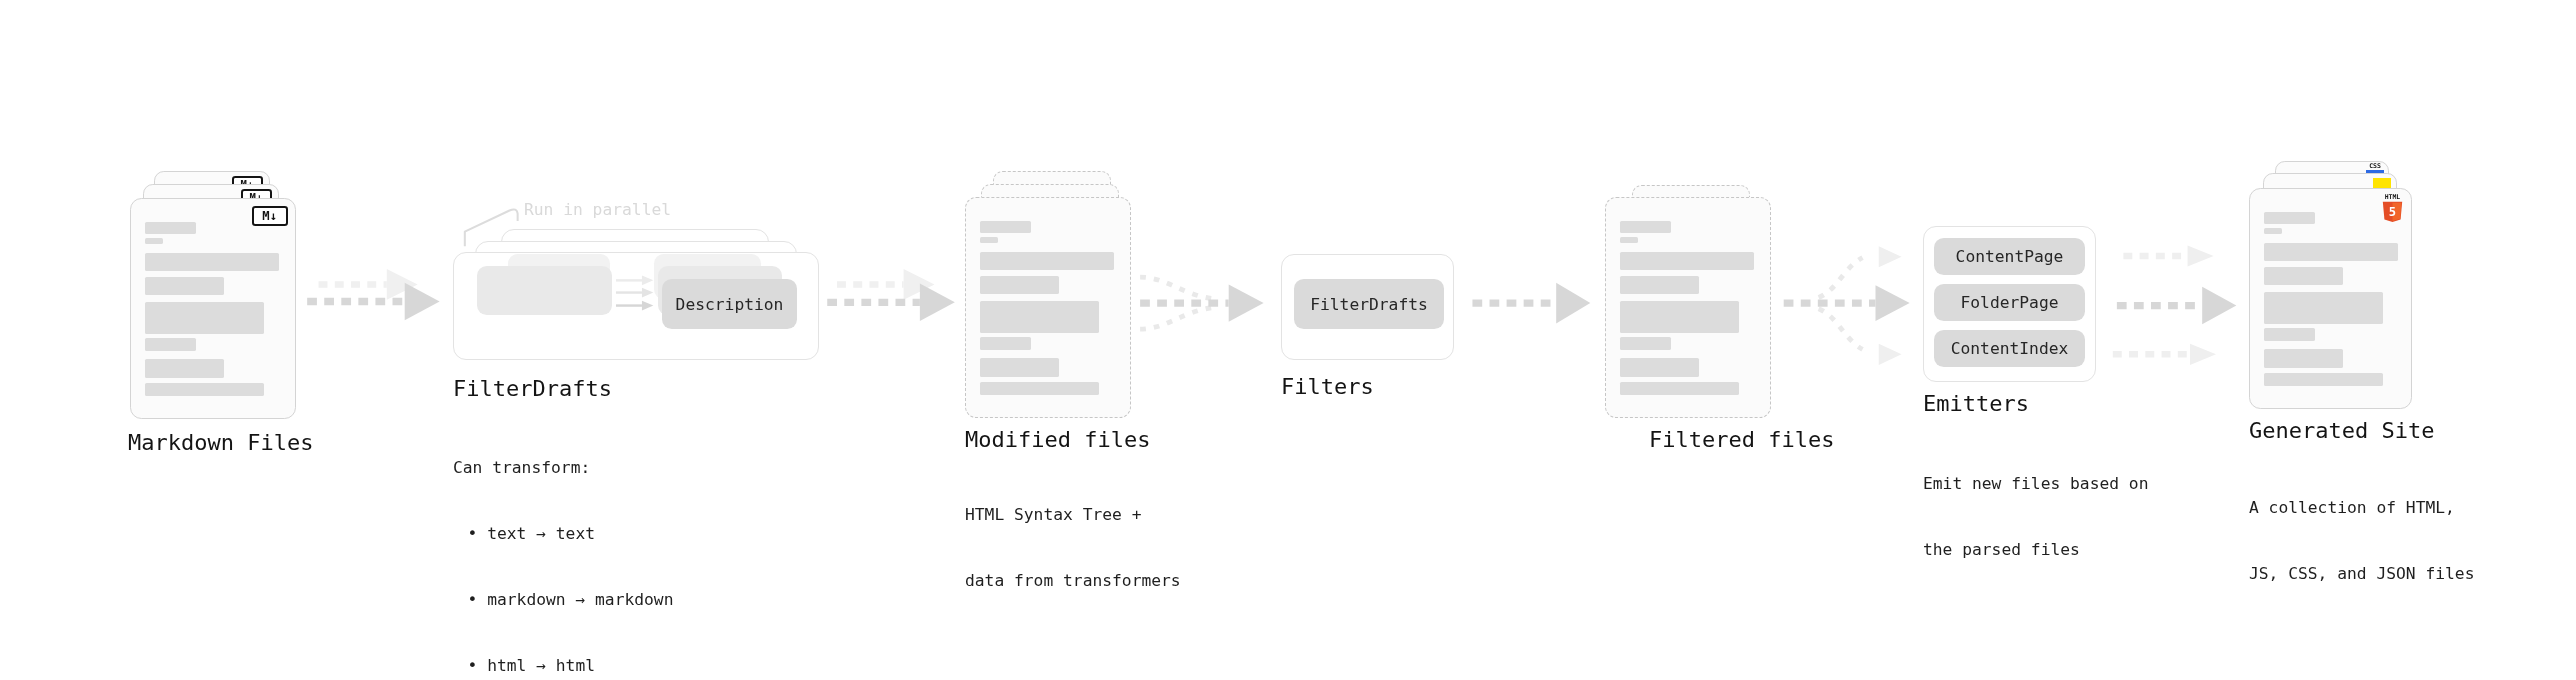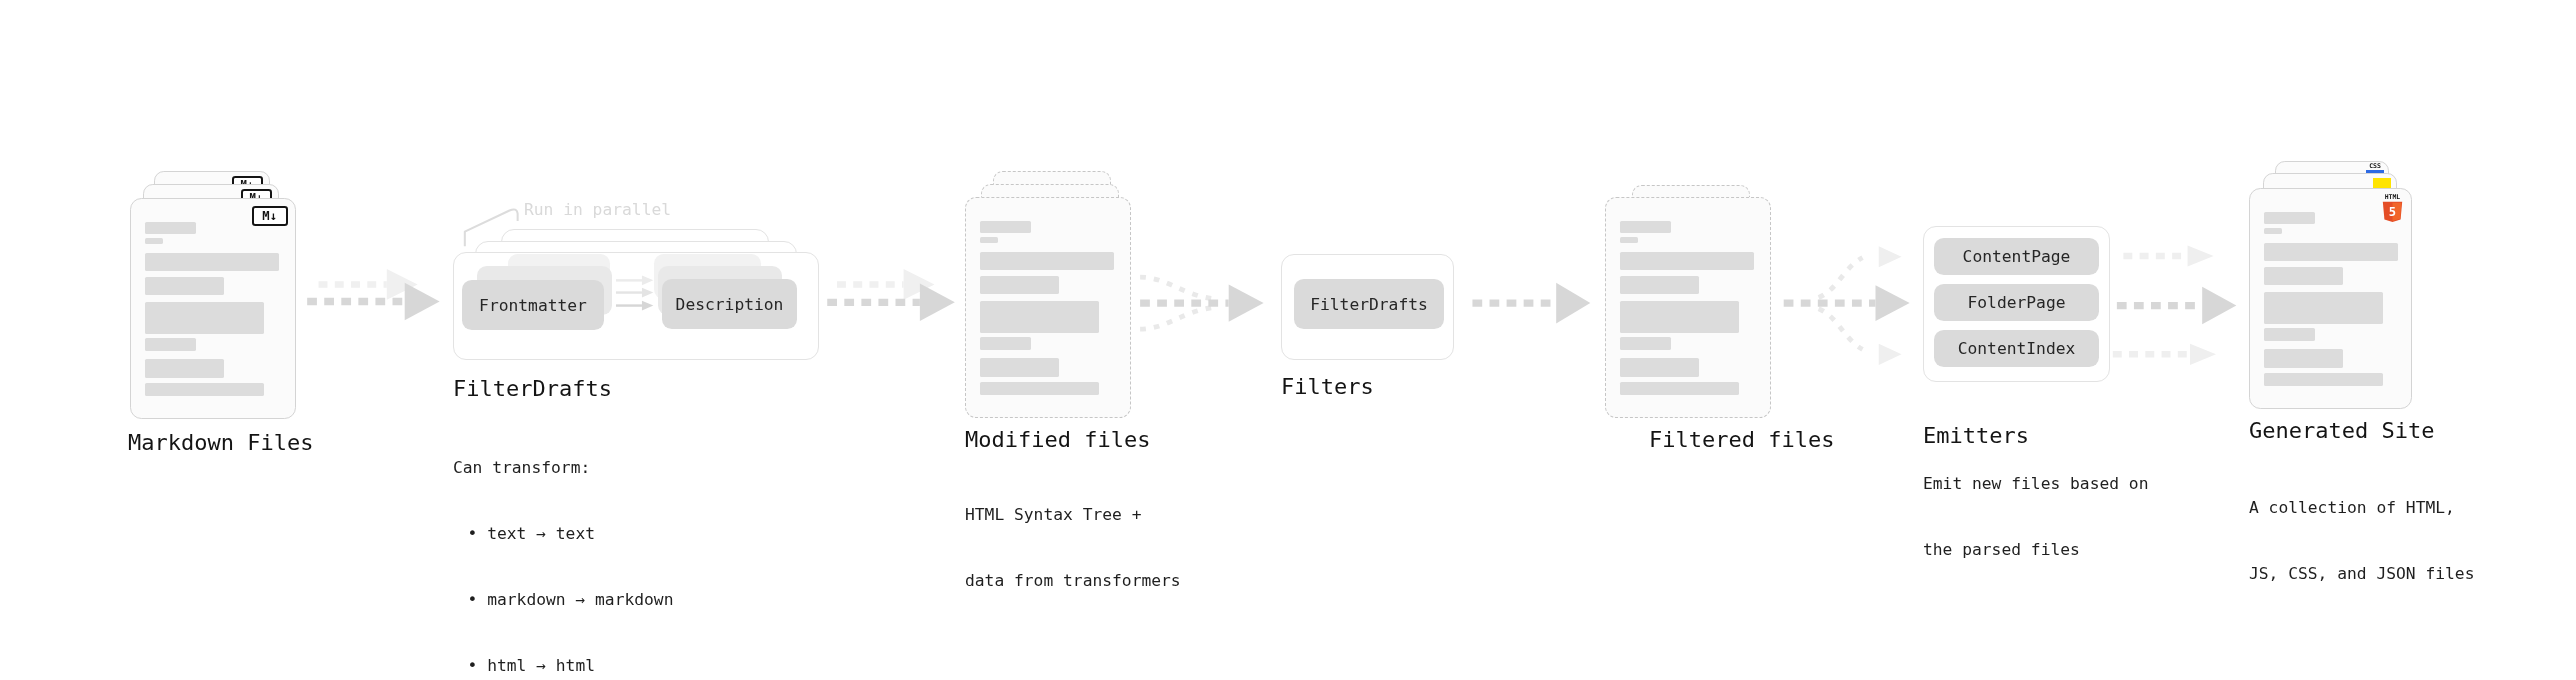--- a/index.html
+++ b/index.html
@@ -129,21 +129,20 @@
 
   <div class="container-box" style="left:501px;top:229px;width:268px;height:104px;"></div>
   <div class="container-box" style="left:475px;top:241px;width:322px;height:106px;"></div>
   <div class="container-box" style="left:453px;top:252px;width:366px;height:108px;"></div>
 
   <div class="gbox ghost2" style="left:508px;top:254px;width:102px;height:45px;"></div>
   <div class="gbox ghost1" style="left:477px;top:266px;width:135px;height:49px;"></div>
   <div class="gbox ghost2" style="left:654px;top:254px;width:107px;height:45px;"></div>
   <div class="gbox ghost1" style="left:658px;top:266px;width:124px;height:49px;"></div>
 
-  <div class="gbox" style="left:462px;top:280px;width:142px;height:50px;">Frontmatter</div>
   <div class="gbox" style="left:662px;top:279px;width:135px;height:50px;">Description</div>
 
   <div class="annotation" style="left:524px;top:200px;">Run in parallel</div>
 
   <div class="stage-label" style="left:453px;top:377px;">FilterDrafts</div>
   <div class="desc" style="left:453px;top:413px;">
     <div>Can transform:</div>
     <div class="bullet" style="padding-left:14.6px;">• text → text</div>
     <div class="bullet" style="padding-left:14.6px;text-align:right;">• markdown → markdown</div>
     <div class="bullet" style="padding-left:14.6px;">• html → html</div>
@@ -181,26 +180,26 @@
         <div class="sk-bar" style="width: 134px; height: 18px; margin-bottom: 5.7px;"></div>
         <div class="sk-bar" style="width: 79px; height: 18.7px; margin-bottom: 6.5px;"></div>
         <div class="sk-bar" style="width: 119px; height: 32.5px; margin-bottom: 4.1px;"></div>
         <div class="sk-bar" style="width: 51px; height: 13px; margin-bottom: 7.3px;"></div>
         <div class="sk-bar" style="width: 79px; height: 19.5px; margin-bottom: 4.9px;"></div>
         <div class="sk-bar" style="width: 119px; height: 13px; margin-bottom: 0px;"></div>
       </div>
   </div>
   <div class="stage-label" style="left:1605px;top:428px;margin-left:44px;">Filtered files</div>
 
-  <div class="container-box" style="left:1923px;top:226px;width:187px;height:156px;padding:10.6px 9.8px;display:flex;flex-direction:column;gap:9px;">
+  <div class="container-box" style="left:1923px;top:226px;width:173px;height:156px;padding:10.6px 9.8px;display:flex;flex-direction:column;gap:9px;">
     <div class="emitter-box">ContentPage</div>
     <div class="emitter-box">FolderPage</div>
     <div class="emitter-box">ContentIndex</div>
   </div>
-  <div class="stage-label" style="left:1923px;top:392px;margin-top:32px;">Emitters</div>
+  <div class="stage-label" style="left:1923px;top:392px;">Emitters</div>
   <div class="desc" style="left:1923px;top:429px;">
     <div>Emit new files based on</div>
     <div>the parsed files</div>
   </div>
 
   <div class="file-card" style="left:2275px;top:161px;width:114px;height:73px;border-radius:9.8px;"></div>
   <div class="css-badge" style="left:2366px;top:163px;">
     <span class="t">CSS</span>
     <div class="u" style="background:#2d6ae3;"></div>
   </div>

